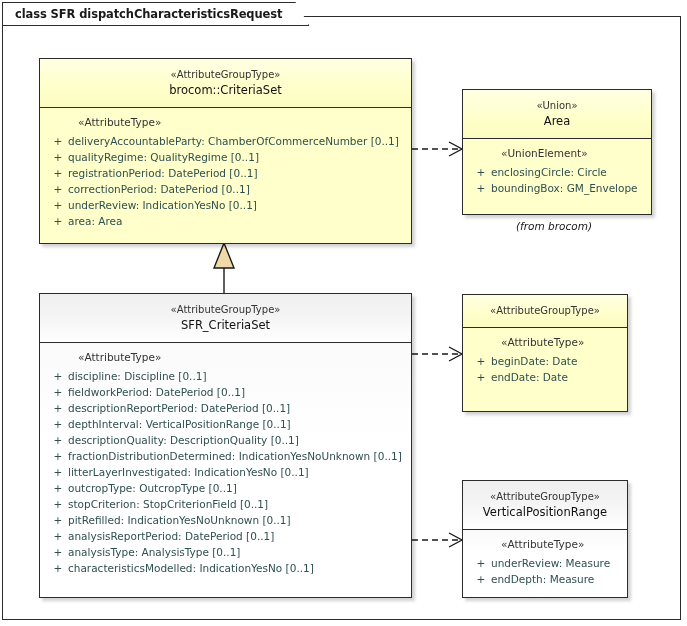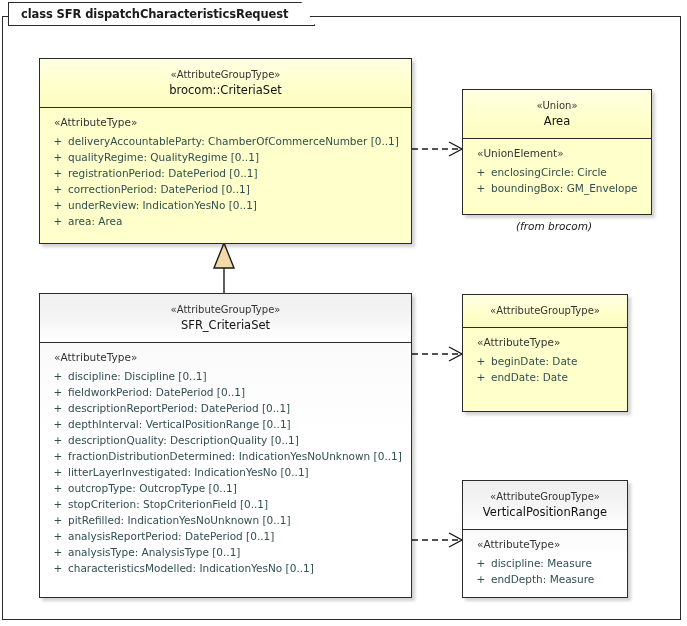--- a/index.html
+++ b/index.html
@@ -25,21 +25,21 @@
     left: 2px;
     top: 16px;
     width: 679px;
     height: 604px;
     border: 1px solid #2b2b2b;
     box-sizing: border-box;
     background: #ffffff;
   }
   .frame-tab {
     position: absolute;
-    left: 8px;
+    left: 2px;
     top: 2px;
     height: 24px;
     border: 1px solid #2b2b2b;
     border-bottom: 1px solid #2b2b2b;
     background: #ffffff;
     box-sizing: border-box;
     padding: 0 26px 0 12px;
     display: flex;
     align-items: center;
     z-index: 5;
@@ -108,20 +108,21 @@
   }
   .yellow > .box-body { background: #ffffcc; }
   .white  > .box-body { background: linear-gradient(to bottom,#fafafa 0%, #ffffff 40%); }
 
   .body-stereo {
     font-size: 10.5px;
     color: #333333;
     padding: 0 0 3px 14px;
     line-height: 15px;
     white-space: nowrap;
+    margin-left: 24px;
   }
   .attr {
     display: flex;
     font-size: 10.5px;
     color: #2f4f4f;
     line-height: 16px;
     white-space: nowrap;
     padding-left: 8px;
   }
   .attr .vis {
@@ -311,21 +312,21 @@
 
   <div class="umlbox white" style="left:462px; top:480px; width:166px; height:118px;">
     <div class="box-head">
       <div class="stereo">«AttributeGroupType»</div>
       <div class="clsname">VerticalPositionRange</div>
     </div>
     <div class="box-body">
       <div class="body-stereo">«AttributeType»</div>
       <div class="attr">
         <span class="vis">+</span>
-        <span class="sig">discipline: Measure</span>
+        <span class="sig">underReview: Measure</span>
       </div>
       <div class="attr">
         <span class="vis">+</span>
         <span class="sig">endDepth: Measure</span>
       </div>
     </div>
   </div>
 
 </div>
 

